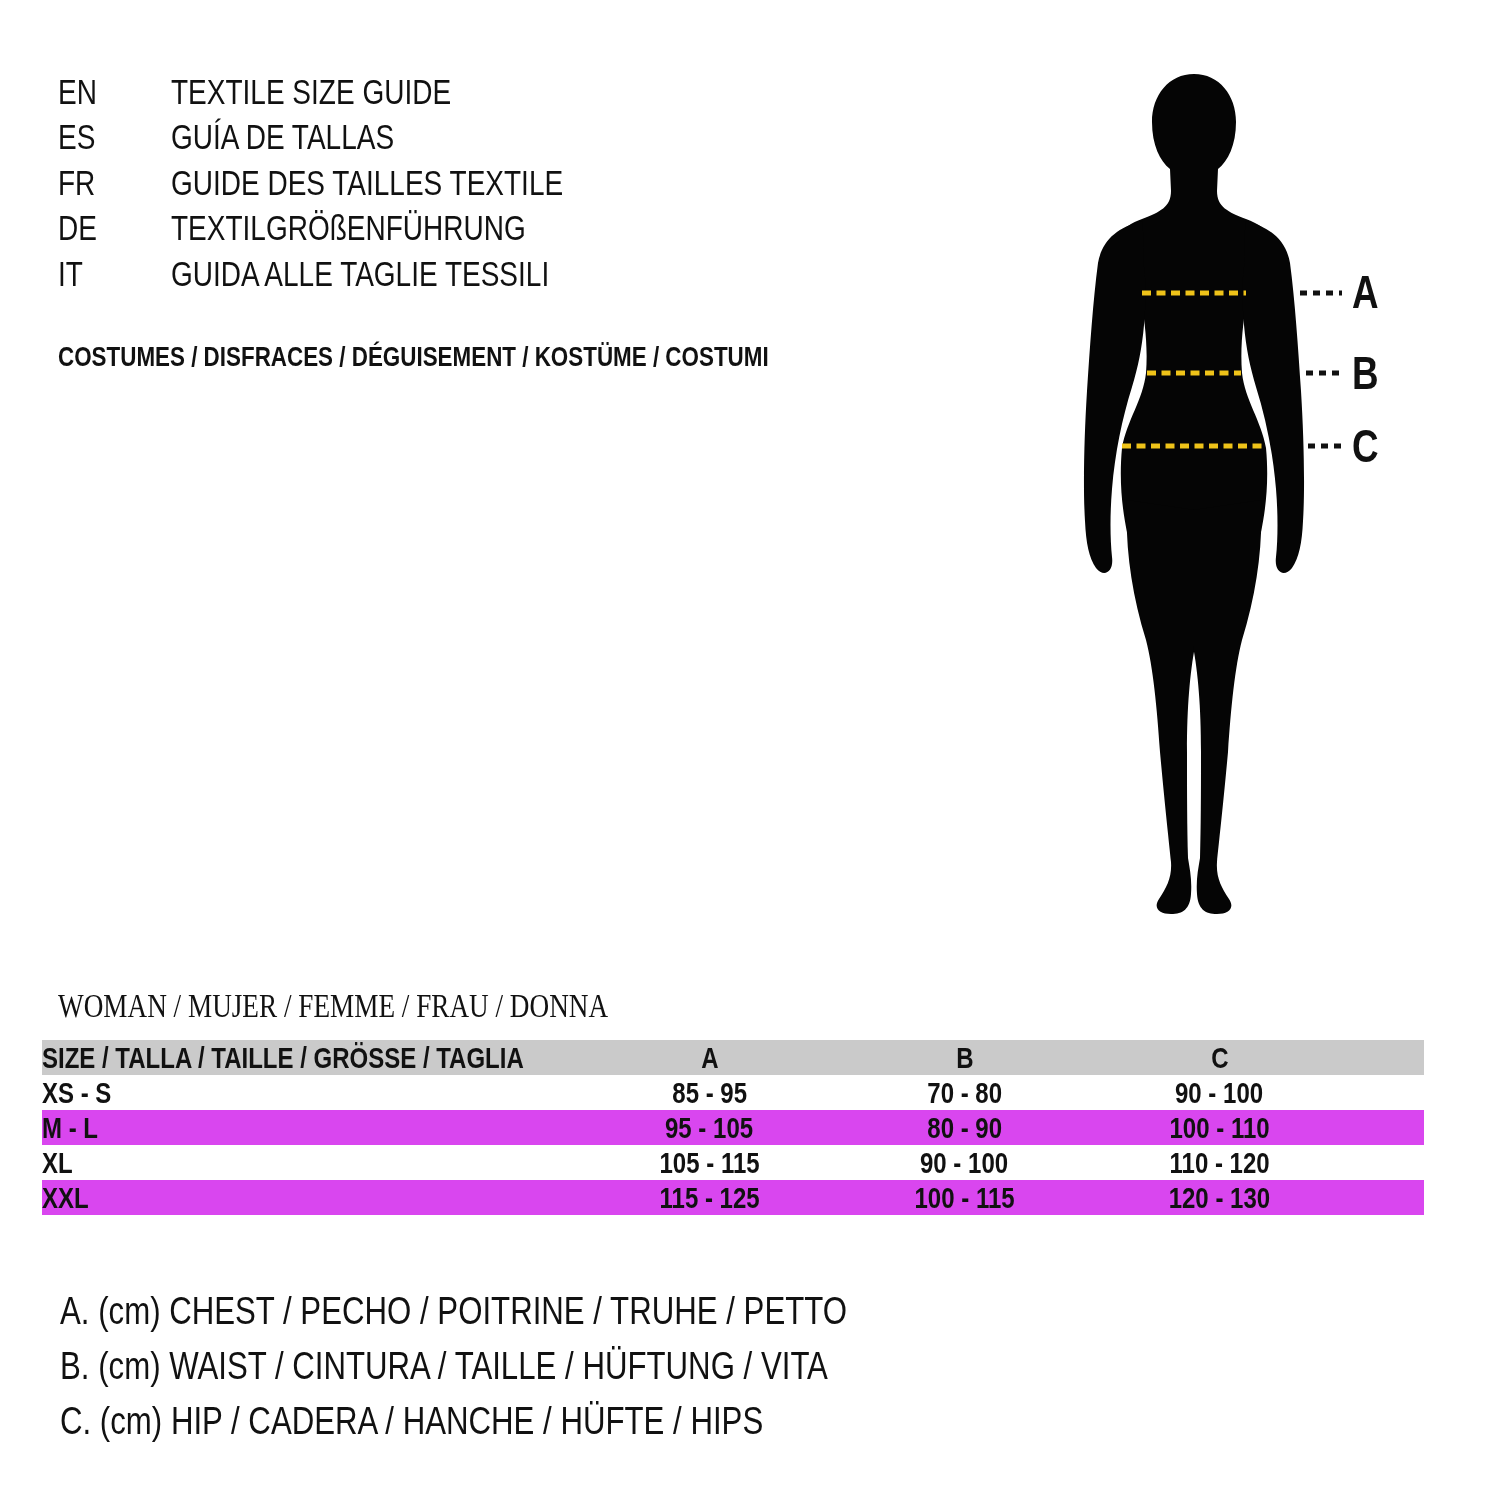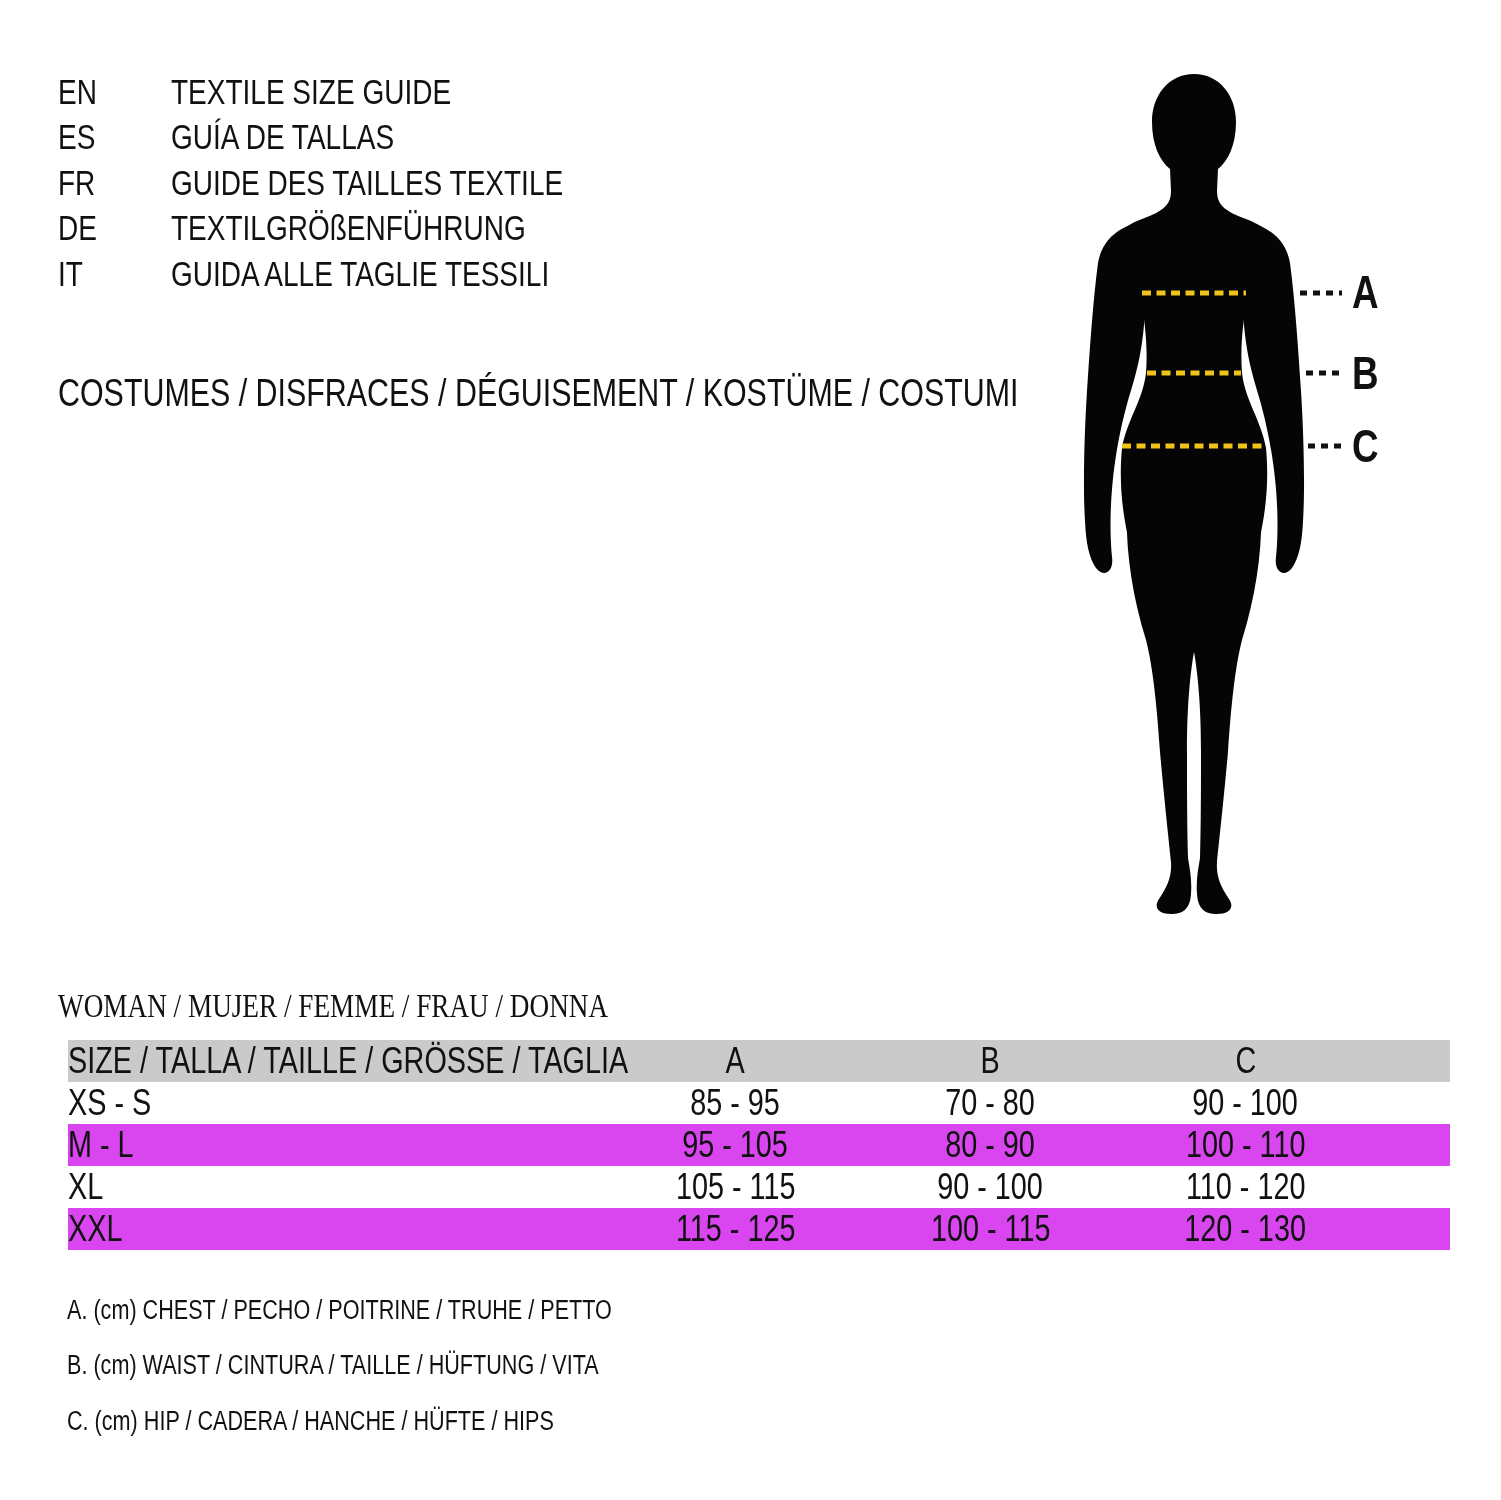--- a/index.html
+++ b/index.html
@@ -11,45 +11,45 @@
   .cnd   { display:inline-block; transform:scaleX(0.80); transform-origin:0 50%; white-space:nowrap; }
   .cnd-c { display:inline-block; transform:scaleX(0.80); transform-origin:50% 50%; white-space:nowrap; }
 
   
   .lang-block { position:absolute; left:58px; top:69px; }
   .lang-row   { display:flex; align-items:center; height:45.5px; font-size:35px;gap:25px; }
   .lang-code  { width:88px; flex:0 0 88px; }
 
   
   .category { position:absolute; left:58px; top:338px; height:38px; line-height:38px;
-              font-size:38px; font-weight:normal;margin-top:36px; }
+              font-size:28px; font-weight:bold; }
 
   
   .figure-area { position:absolute; left:1050px; top:60px; width:451px; height:880px; }
   .figure-area svg { position:absolute; left:0; top:0; }
   .marker { position:absolute; left:302px; width:60px; height:46px; line-height:46px;
             font-size:46px; font-weight:bold; }
   .marker-a { top:209px; }
   .marker-b { top:290px; }
   .marker-c { top:363px; }
 
   
   .section { position:absolute; left:58px; top:988px; height:35px; line-height:35px; font-size:34px;font-family:Liberation Serif, serif; }
 
   
-  table.size-table { position:absolute; left:68px; top:1040px; width:1382px;
-                     border-collapse:collapse; table-layout:fixed; font-size:36px; }
+  table.size-table { position:absolute; left:42px; top:1040px; width:1382px;
+                     border-collapse:collapse; table-layout:fixed; font-size:30px;font-weight:bold; }
   table.size-table td { height:35px; padding:0; vertical-align:middle; }
   td.lbl { text-align:left; padding-left:7px; }
   td.val { text-align:center; }
   tr.hdr td { background:#cacaca; }
   tr.stripe td { background:#d946ef; }
 
   
-  .legend { position:absolute; left:67px; top:1283px; font-size:27px; }
+  .legend { position:absolute; left:60px; top:1283px; font-size:39px; }
   .legend-line { height:55.3px; display:flex; align-items:center; }
 </style>
 </head>
 <body>
 
 <div class="page">
 
   <div class="lang-block">
     <div class="lang-row">
       <span class="lang-code"><span class="cnd">EN</span></span>

